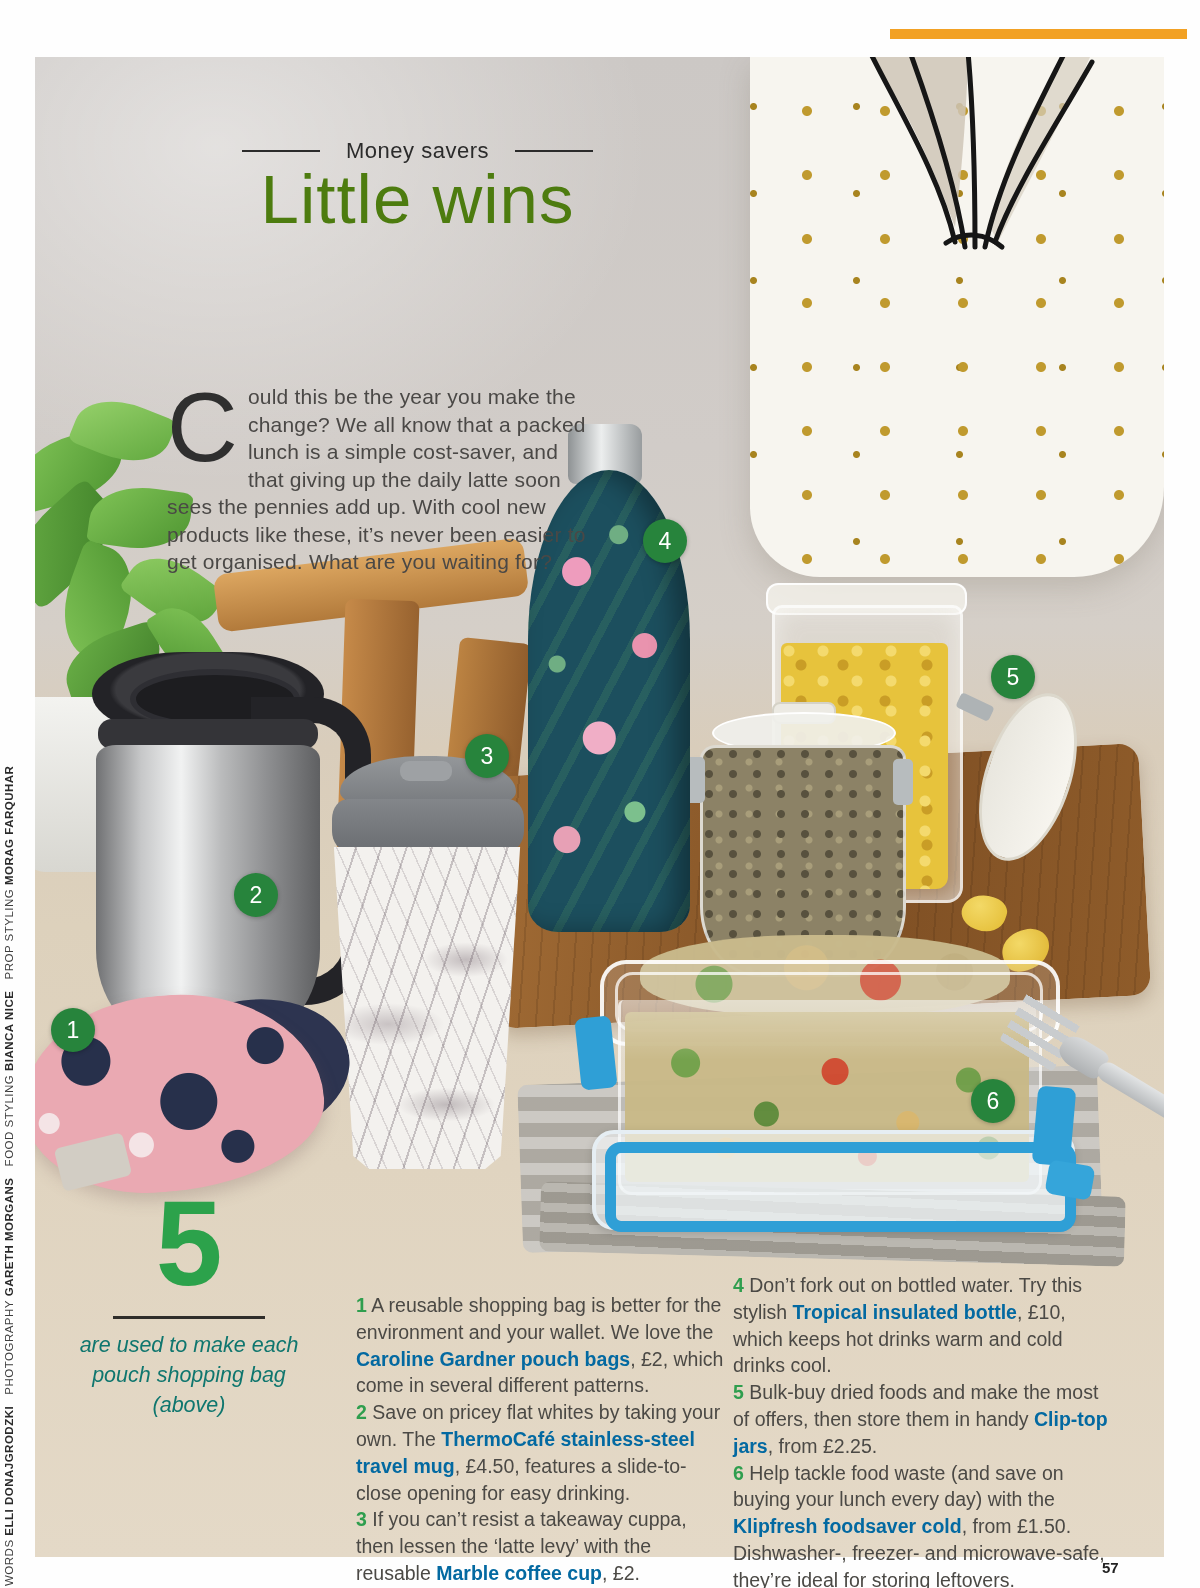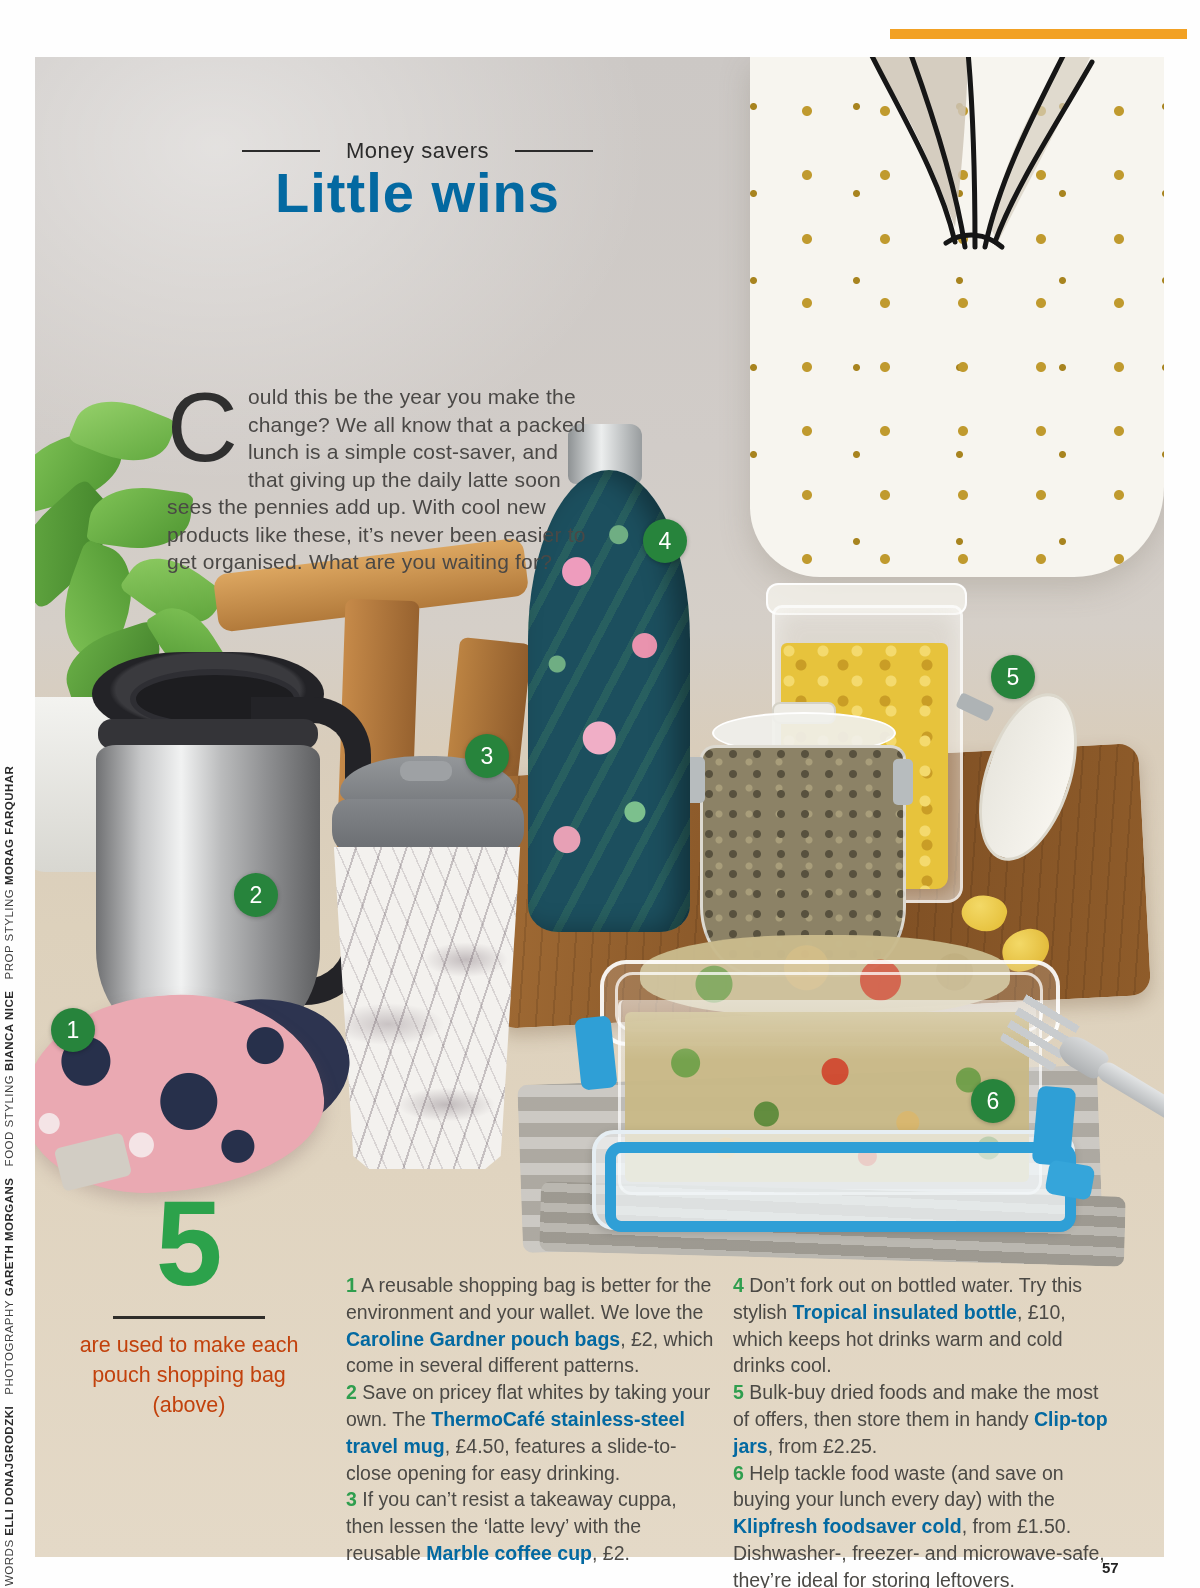--- a/index.html
+++ b/index.html
@@ -213,35 +213,35 @@
     display:flex;align-items:center;justify-content:center;font-size:23px;
     box-shadow:0 1px 4px rgba(0,0,0,.25);}
   .m1{left:16px;top:951px;} .m2{left:199px;top:816px;} .m3{left:430px;top:677px;}
   .m4{left:608px;top:462px;} .m5{left:956px;top:598px;} .m6{left:936px;top:1022px;}
 
   
   .kicker{position:absolute;left:175px;top:138px;width:485px;display:flex;align-items:center;
     justify-content:center;gap:26px;font-size:22px;color:#2b2b2b;letter-spacing:.5px;}
   .kicker .dash{width:78px;height:2px;background:#2b2b2b;}
   .title{position:absolute;left:120px;top:160px;width:595px;text-align:center;
-    font-size:56px;font-weight:700;letter-spacing:1px;color:#0369a1;}
+    font-size:69px;font-weight:400;letter-spacing:1px;color:#4d7c0f;}
   .subtitle{position:absolute;left:100px;top:268px;width:635px;text-align:center;
     font-size:26.5px;line-height:35px;color:#3e3c3a;letter-spacing:1px;}
   .intro{position:absolute;left:167px;top:362px;width:420px;font-size:21px;line-height:27.5px;
     color:#4a4846;letter-spacing:.2px;}
   .dropcap{float:left;font-size:98px;line-height:80px;padding:4px 10px 0 0;color:#2f2f2f;}
 
   .stat{position:absolute;left:70px;top:1183px;width:238px;text-align:center;}
   .stat-number{font-size:120px;line-height:1;font-weight:700;color:#2CA24B;}
   .stat-label{font-size:30px;line-height:37px;font-weight:800;letter-spacing:.5px;color:#36332f;}
   .stat-rule{width:152px;height:3px;background:#2f2d2a;margin:13px auto 11px;}
-  .stat-caption{font-size:21.5px;line-height:30px;color:#c2410c;}
+  .stat-caption{font-size:21.5px;line-height:30px;color:#0f766e;font-style:italic;}
 
   .col{position:absolute;top:1272px;}
-  .col1{left:346px;width:368px;}
+  .col1{left:356px;width:368px;margin-top:20px;}
   .col2{left:733px;width:382px;}
   .item{margin:0;font-size:19.5px;line-height:26.8px;color:#4b4945;}
   .item .num{color:#2f9e4e;font-weight:700;}
   .item .b{font-weight:700;color:#0369a1;}
   .item .p{}
 
   .credits{position:absolute;left:3px;top:738px;height:848px;writing-mode:vertical-rl;
     transform:rotate(180deg);font-size:11.5px;letter-spacing:.5px;color:#3e3e3e;white-space:nowrap;}
   .cr-name{font-weight:700;color:#2a2a2a;}
 </style>

